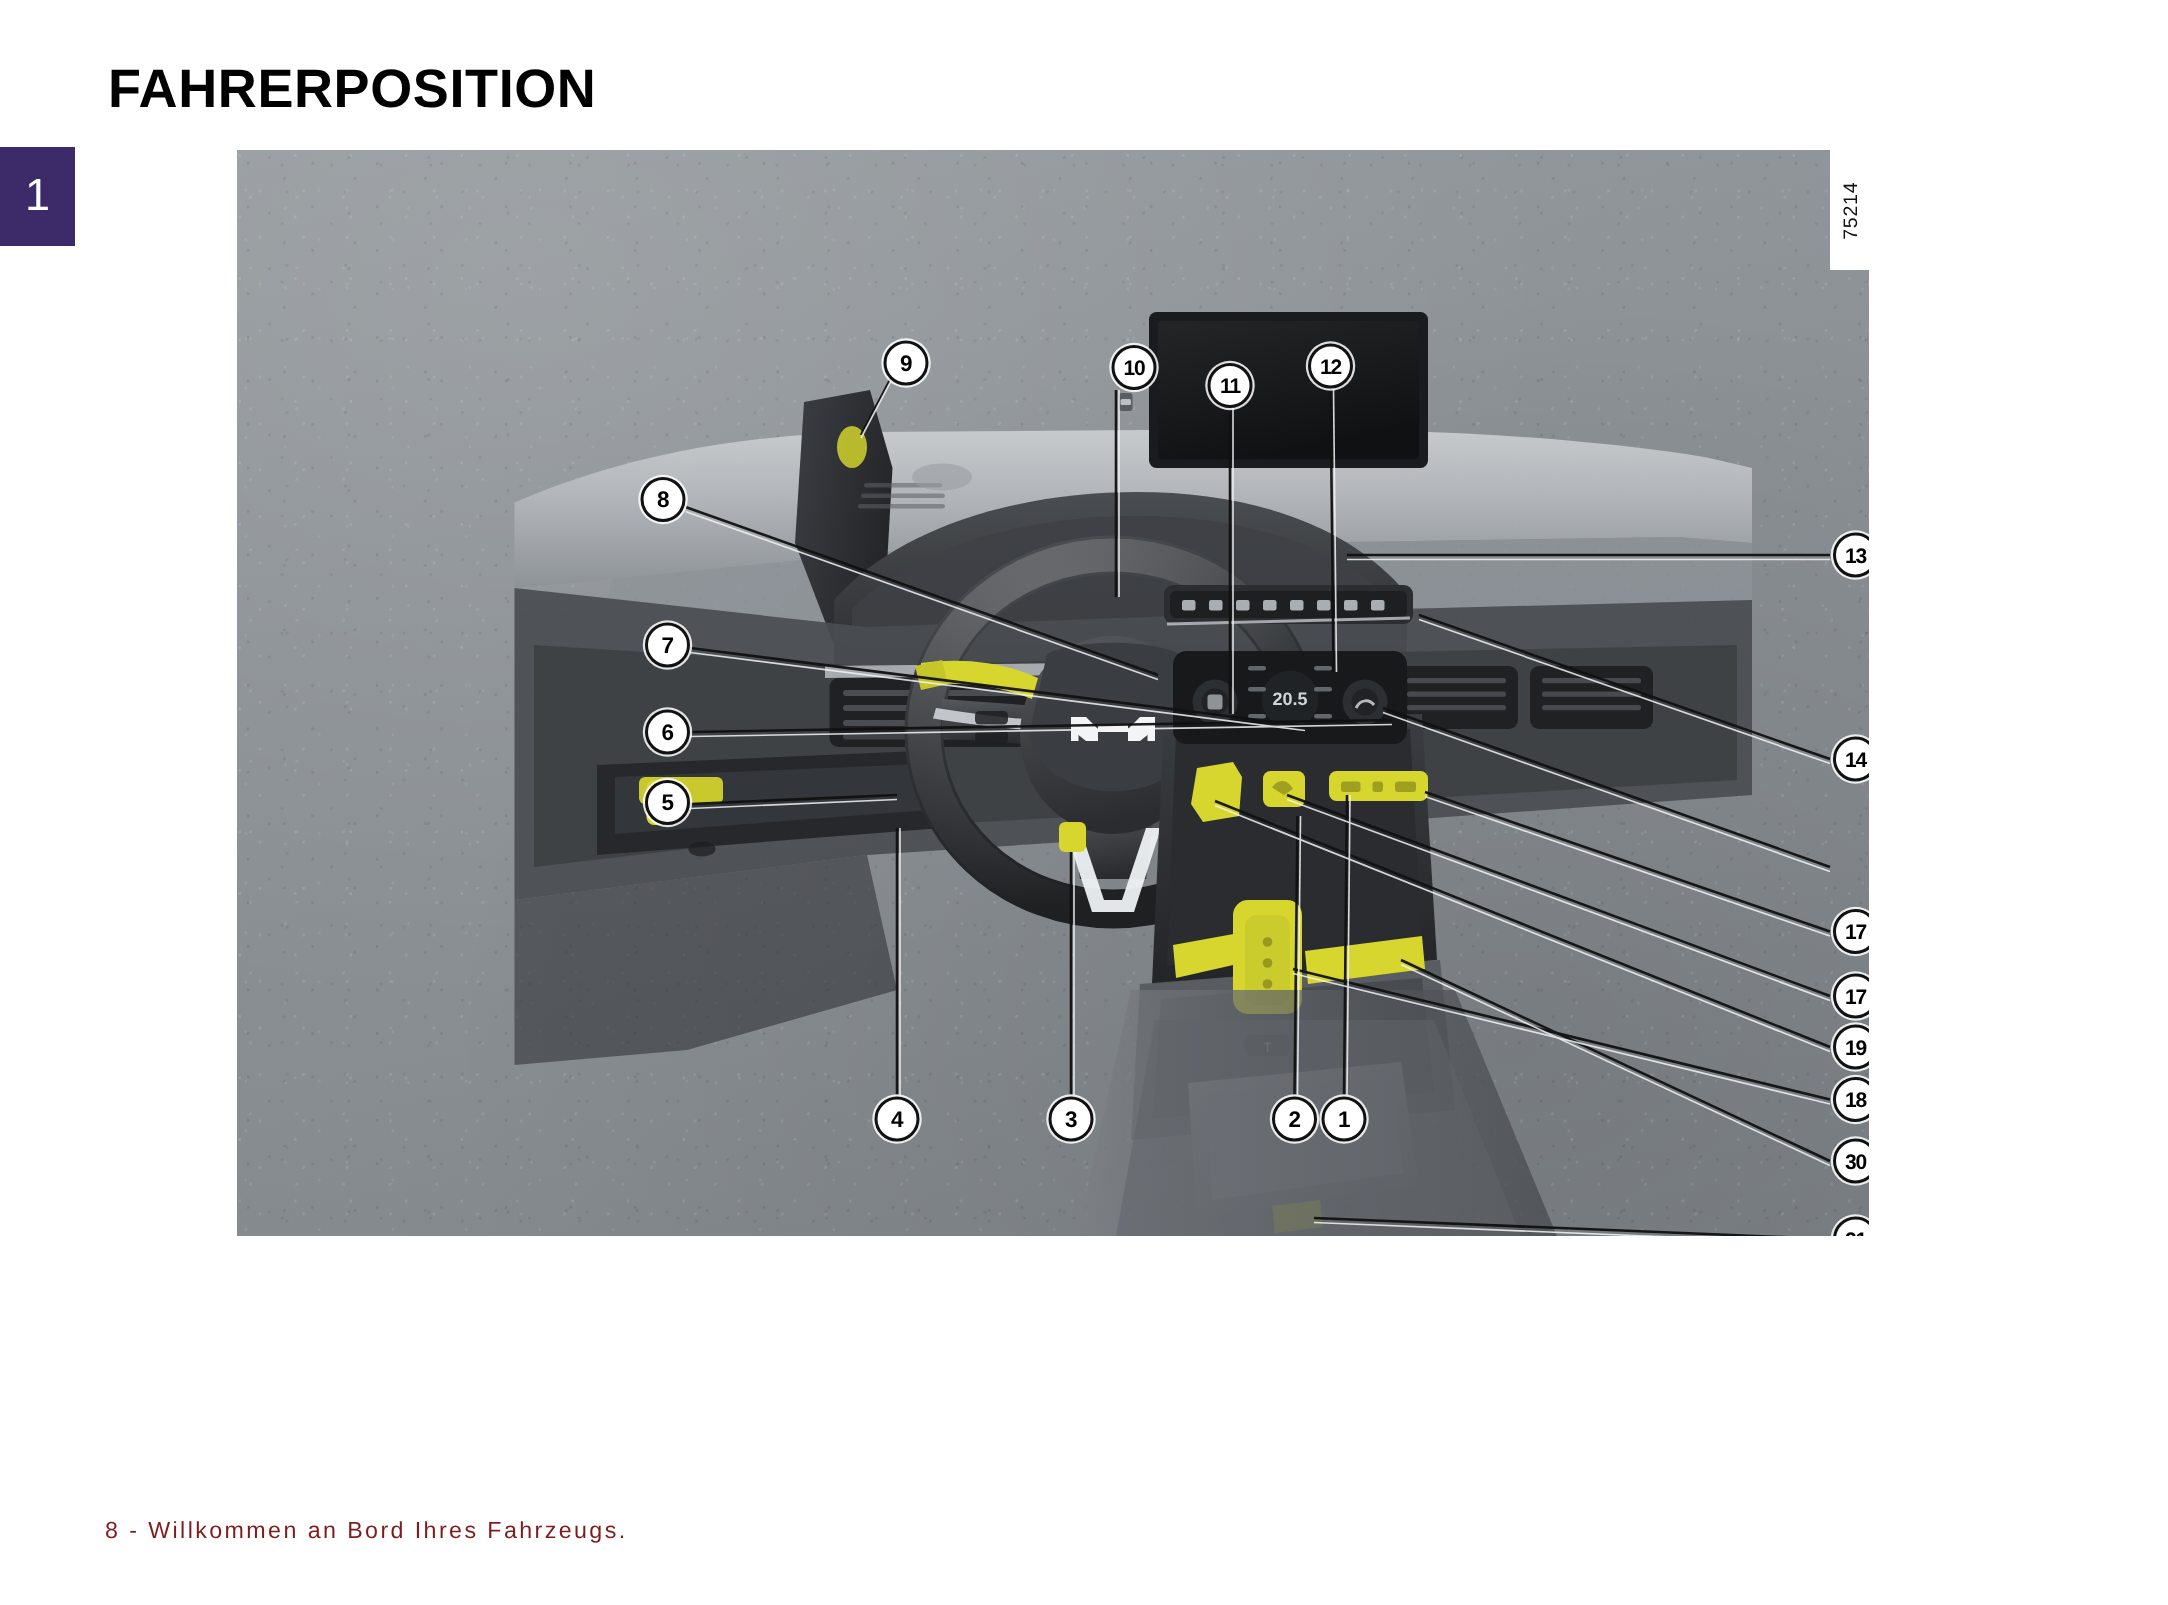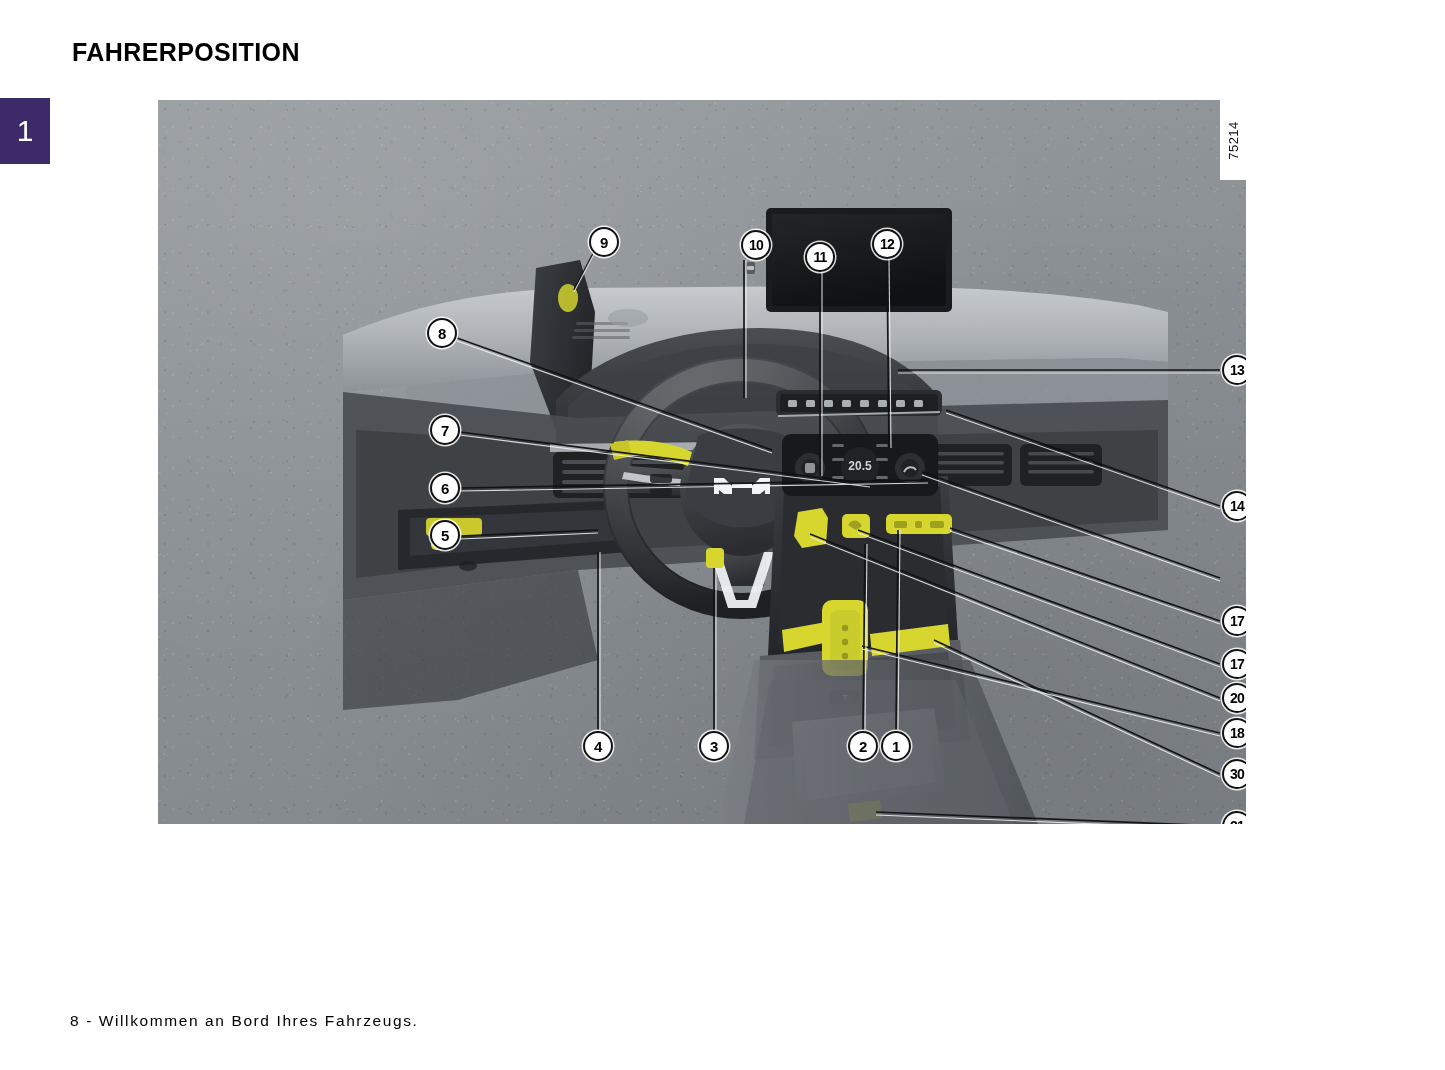--- a/index.html
+++ b/index.html
@@ -38,33 +38,33 @@
     font-size: 30px;
     font-weight: 400;
     line-height: 1;
     font-family: "Liberation Sans", sans-serif;
   }
 
   .page-title {
     position: absolute;
     left: 72px;
     top: 38px;
-    font-size: 25px;
+    font-size: 36px;
     font-weight: bold;
     color: #000000;
     letter-spacing: 0.4px;
     white-space: nowrap;
   }
 
   .page-footer {
     position: absolute;
     left: 70px;
     top: 1012px;
     font-size: 15.5px;
-    color: #000000;
+    color: #7f1d1d;
     letter-spacing: 1.6px;
     white-space: nowrap;
   }
 
   
   .figure {
     position: absolute;
     left: 158px;
     top: 100px;
     width: 1088px;
@@ -535,21 +535,21 @@
     <div class="callout wide" style="left:1112px;top:463px;margin-left:18px;">
       <span>15</span>
     </div>
     <div class="callout wide" style="left:1064px;top:506px;">
       <span>17</span>
     </div>
     <div class="callout wide" style="left:1064px;top:549px;">
       <span>17</span>
     </div>
     <div class="callout wide" style="left:1064px;top:583px;">
-      <span>20</span>
+      <span>19</span>
     </div>
     <div class="callout wide" style="left:1064px;top:618px;">
       <span>18</span>
     </div>
     <div class="callout wide" style="left:1064px;top:659px;">
       <span>30</span>
     </div>
     <div class="callout wide" style="left:1064px;top:711px;">
       <span>21</span>
     </div>

